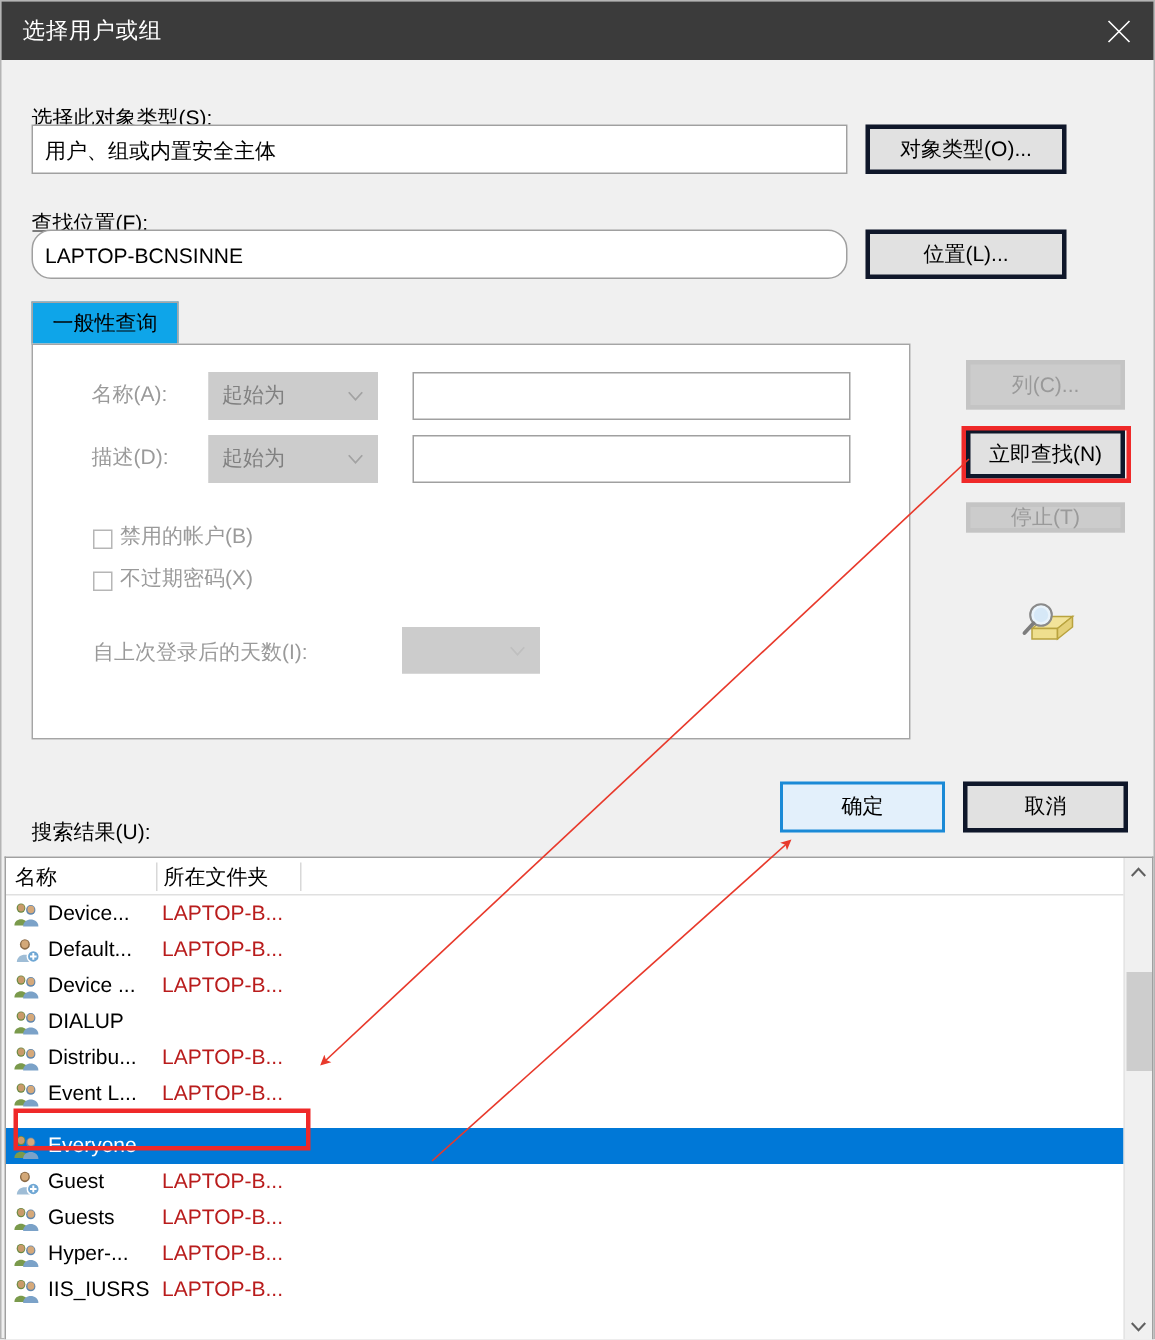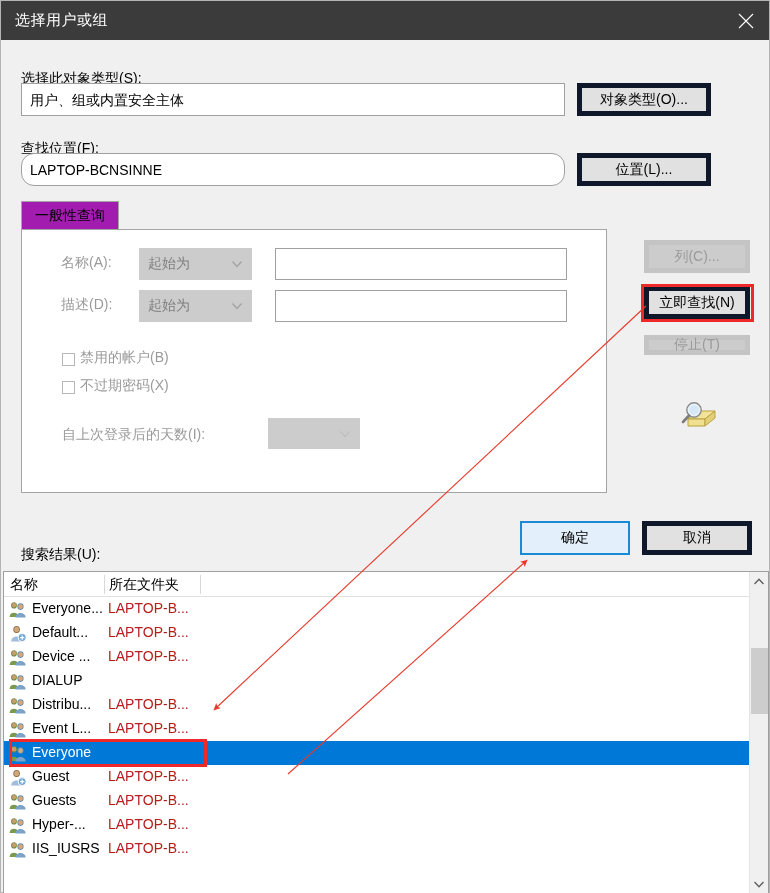--- a/index.html
+++ b/index.html
@@ -71,21 +71,21 @@
     outline: none;
   }
   .textbox.plain {
     display: flex;
     align-items: center;
   }
 
   .btn {
     position: absolute;
     background: #e1e1e1;
-    border: 5px solid #0f172a;
+    border: 3px solid #0f172a;
     box-sizing: border-box;
     font-family: inherit;
     font-size: 14px;
     color: #000000;
     text-align: center;
     display: flex;
     align-items: center;
     justify-content: center;
     cursor: pointer;
     white-space: nowrap;
@@ -104,21 +104,21 @@
   
   #tab-strip {
     position: absolute;
     left: 20px; top: 200px;
     width: 586px; height: 29px;
   }
   #tab-general {
     position: absolute;
     left: 0; top: 0;
     width: 98px; height: 29px;
-    background: #a21caf;
+    background: #0ea5e9;
     border: 1px solid #a5a5a5;
     border-bottom: none;
     box-sizing: border-box;
     display: flex; align-items: center; justify-content: center;
     font-size: 14px;
     cursor: pointer;
   }
   #tab-body {
     position: absolute;
     left: 20px; top: 228px;
@@ -190,21 +190,21 @@
   #list-rows {
     position: absolute;
     left: 0; top: 25px;
     width: 746px;
   }
   .row {
     position: relative;
     height: 24px;
     cursor: default;
   }
-  .row.sel { background: #0078d7; }
+  .row.sel { background: #0078d7; margin-top: 11px; }
   .row .rname {
     position: absolute;
     left: 28px; top: 3px;
     font-size: 14px;
     color: #000000;
     white-space: nowrap;
   }
   .row.sel .rname { color: #ffffff; }
   .row .rfolder {
     position: absolute;
@@ -348,21 +348,21 @@
     <div id="list-rows">
         <div class="row">
           <span class="ricon"><svg width="18" height="17" viewBox="0 0 18 17">
               <ellipse cx="5" cy="4.4" rx="2.9" ry="3.1" fill="#6b8a42"></ellipse>
               <path d="M0.6 16 C0.6 10.4 9.4 10.4 9.4 16 Z" fill="#7a9a4c"></path>
               <ellipse cx="5.1" cy="4.2" rx="2.2" ry="2.4" fill="#c99b6b"></ellipse>
               <ellipse cx="11.5" cy="5.6" rx="3.1" ry="3.3" fill="#5f86ad"></ellipse>
               <path d="M6.4 16.6 C6.4 10.4 16.6 10.4 16.6 16.6 Z" fill="#7ba2c8"></path>
               <ellipse cx="11.6" cy="5.4" rx="2.3" ry="2.5" fill="#d6a97a"></ellipse>
             </svg></span>
-          <span class="rname">Everyone...</span>
+          <span class="rname">Device...</span>
           <span class="rfolder">LAPTOP-B...</span>
         </div>
         <div class="row">
           <span class="ricon"><svg width="18" height="17" viewBox="0 0 18 17">
               <ellipse cx="7.6" cy="4.6" rx="3.3" ry="3.5" fill="#8a6a46"></ellipse>
               <ellipse cx="7.6" cy="4.4" rx="2.4" ry="2.6" fill="#d3a878"></ellipse>
               <path d="M2.2 16.4 C2.2 9.8 13 9.8 13 16.4 Z" fill="#9fbdd6"></path>
               <circle cx="13.2" cy="12.6" r="4" fill="#6fa7d4" stroke="#ffffff" stroke-width="1"></circle>
               <path d="M13.2 10.4 L13.2 14.8 M11 12.6 L15.4 12.6" stroke="#ffffff" stroke-width="1.3"></path>
             </svg></span>

